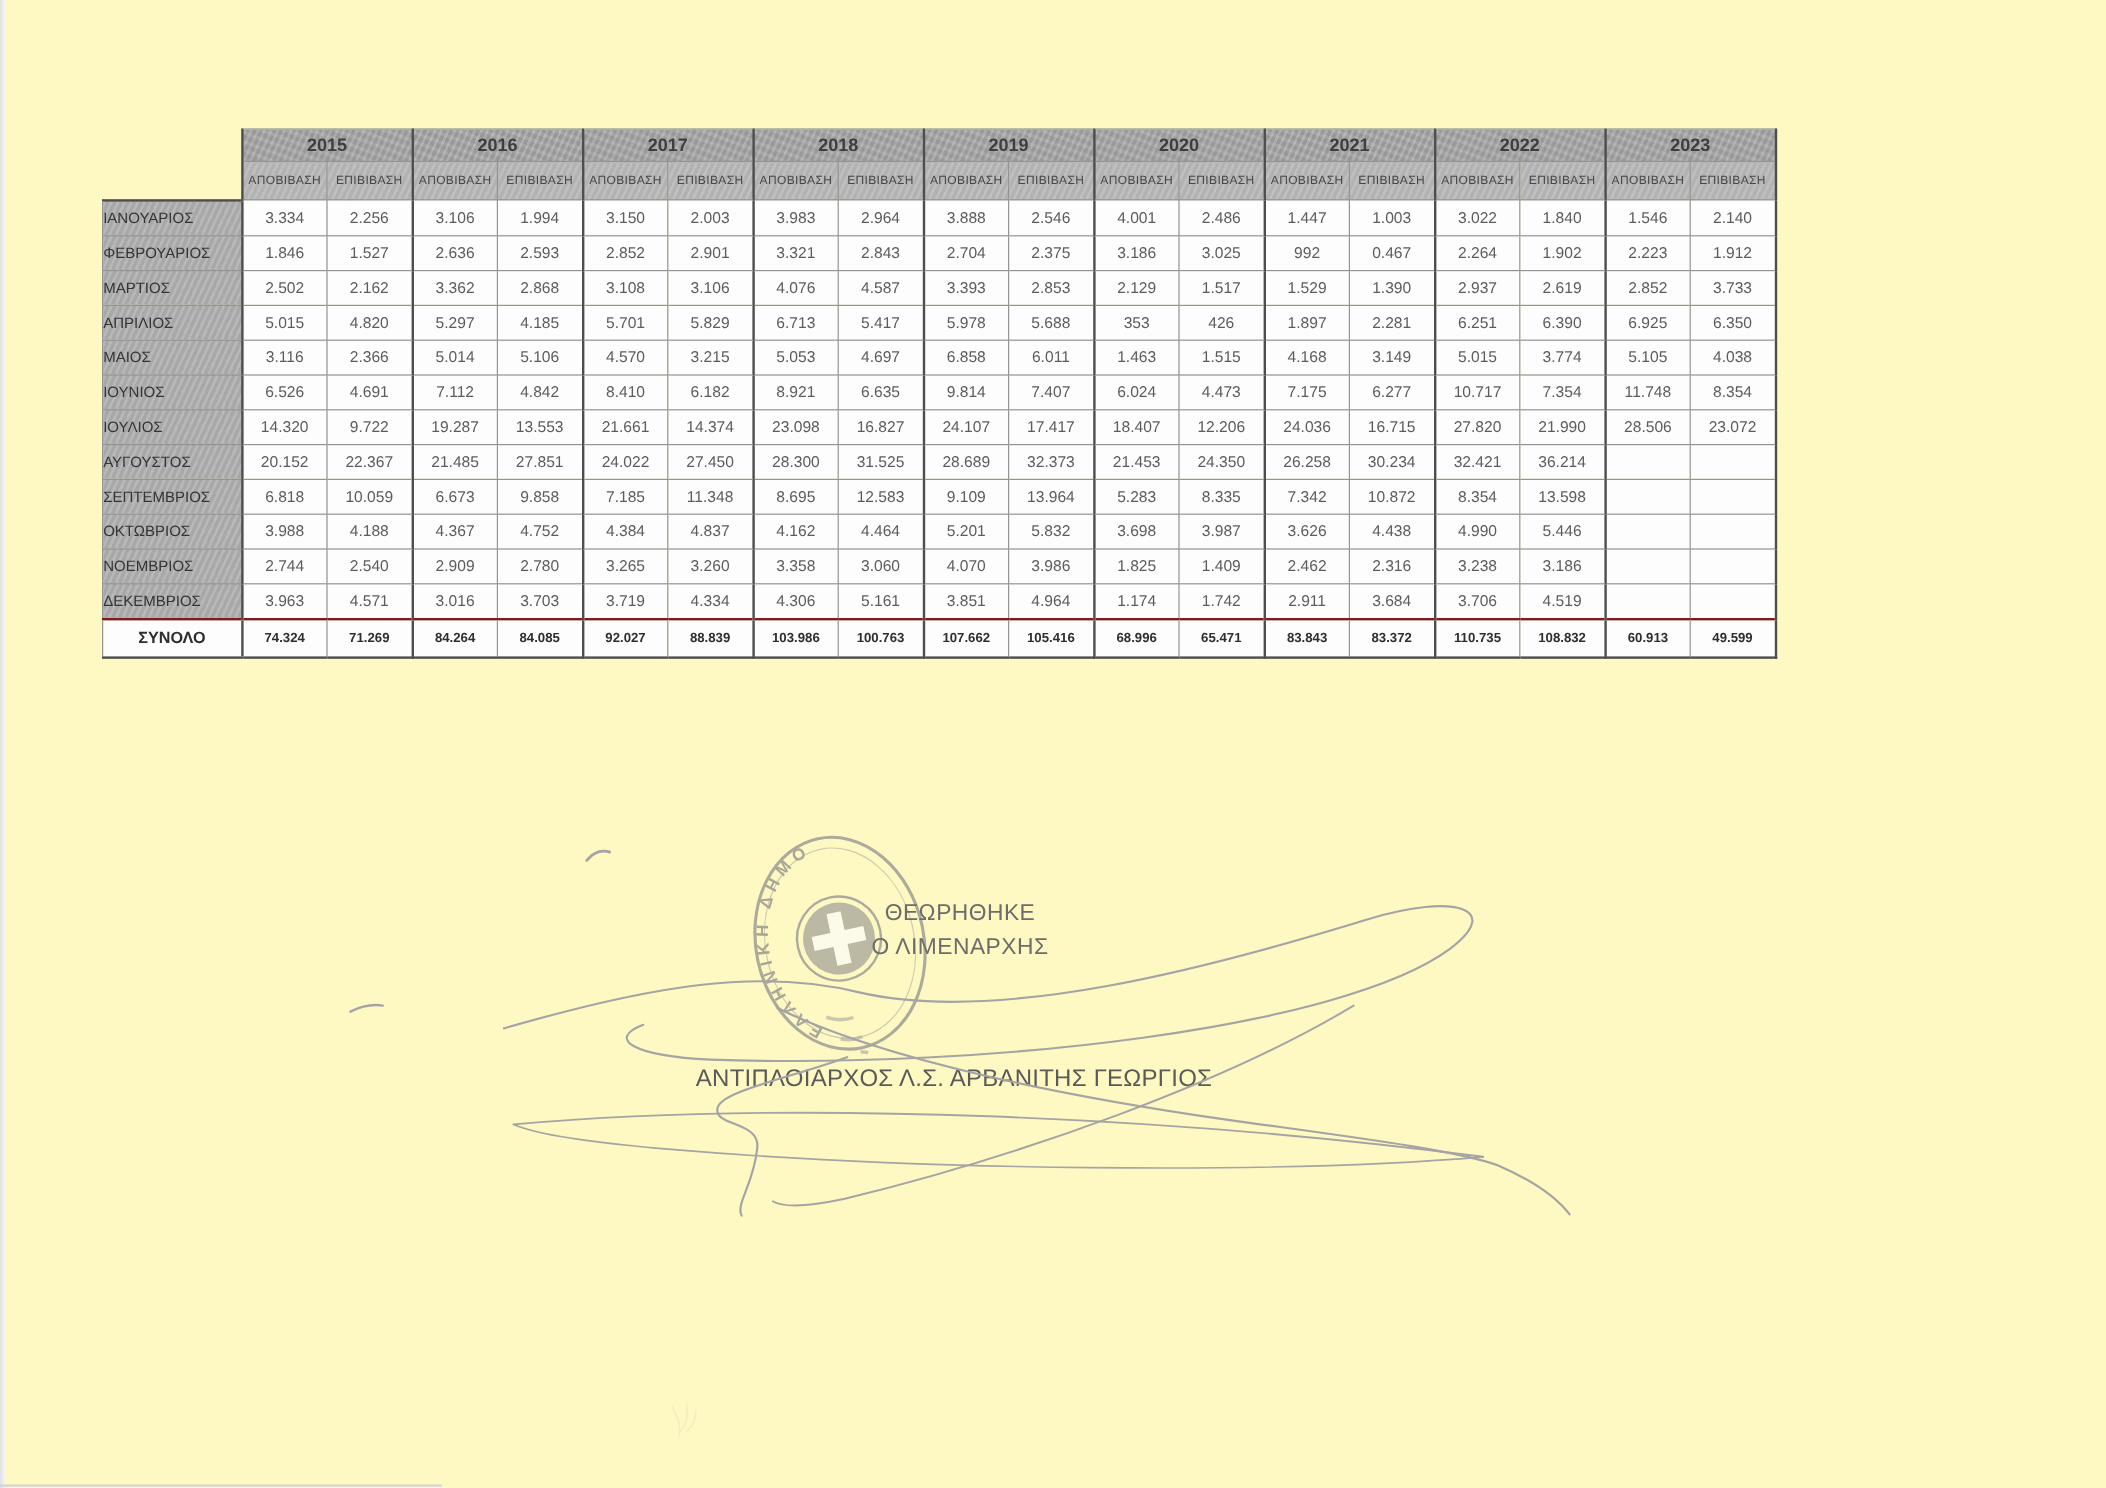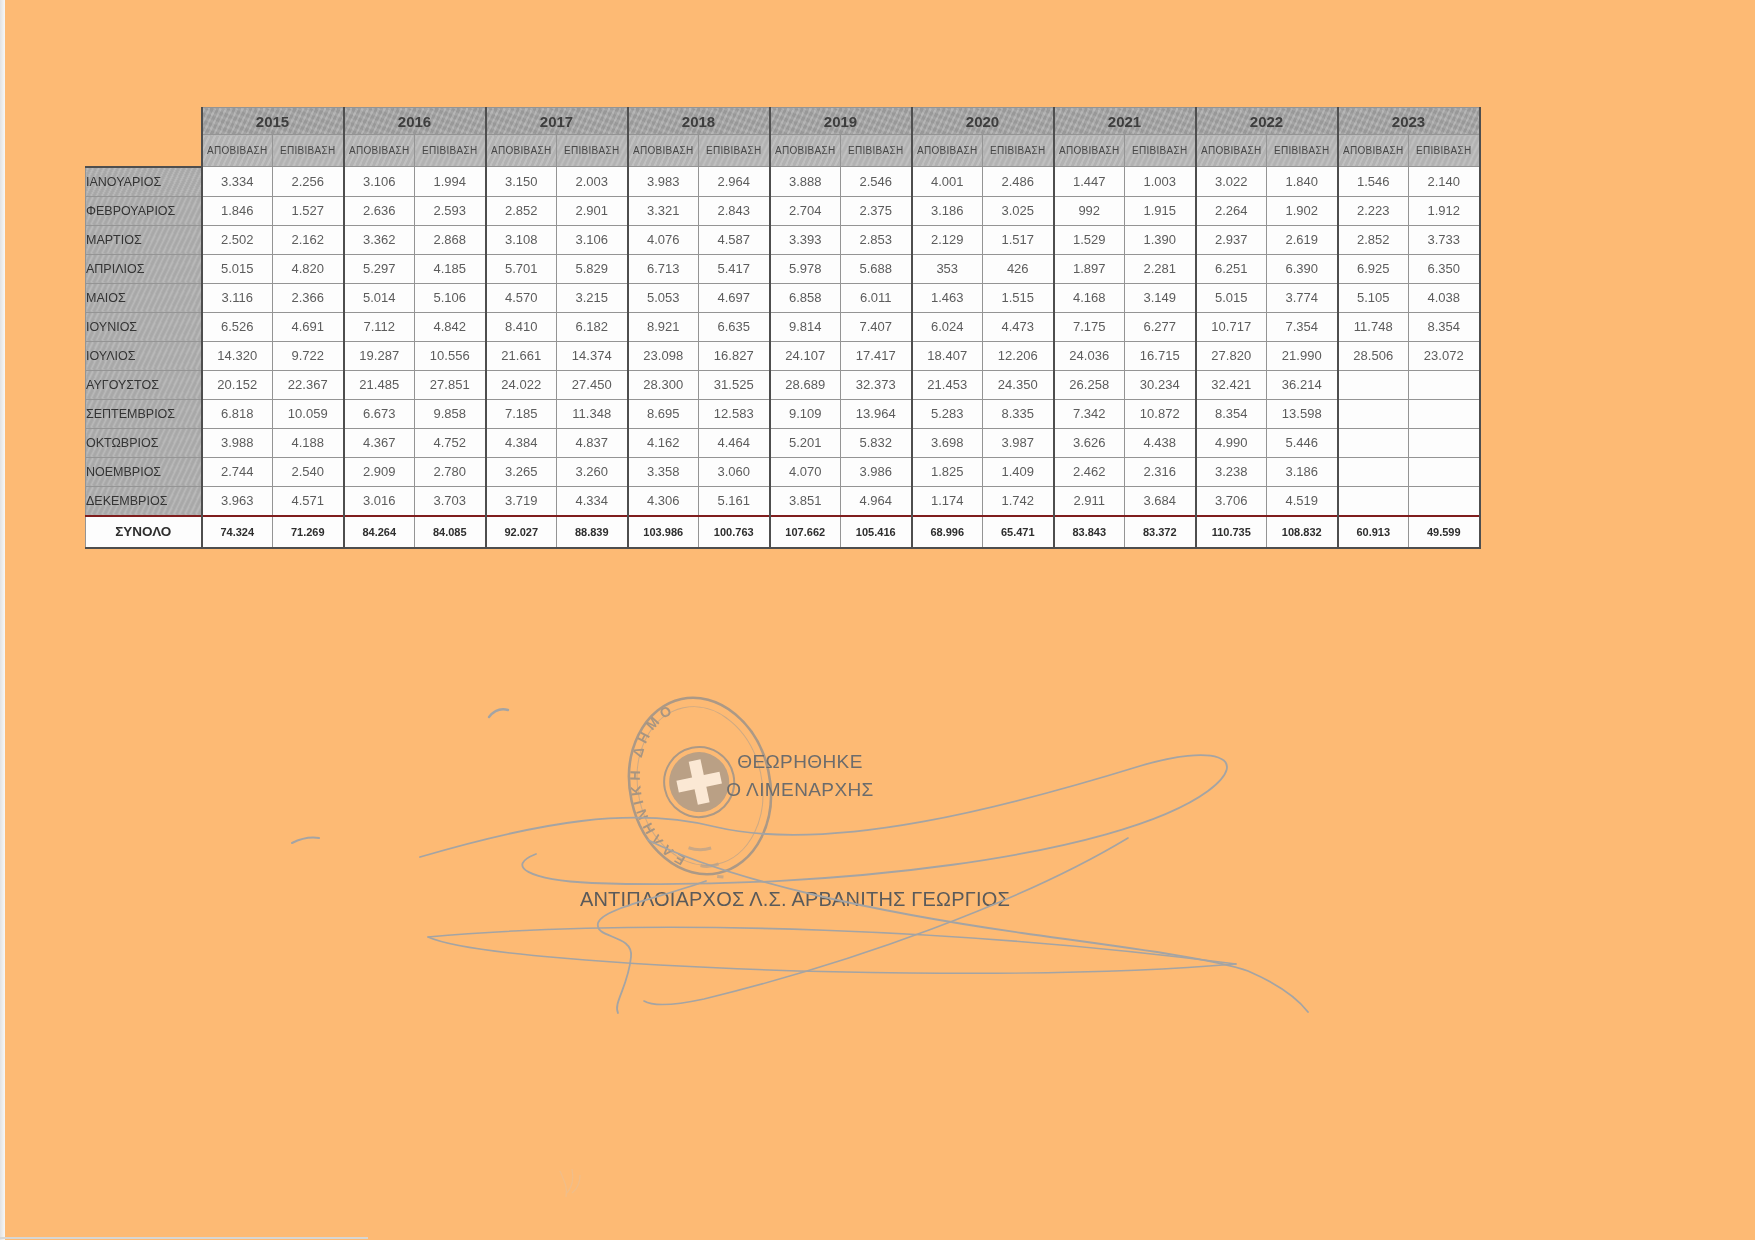--- a/index.html
+++ b/index.html
@@ -1,17 +1,17 @@
 <!DOCTYPE html>
 <html lang="el"><head>
 <meta charset="utf-8">
 <style>
   html,body{margin:0;padding:0;}
   body{width:1755px;height:1240px;background:#ffffff;font-family:"Liberation Sans",sans-serif;overflow:hidden;}
-  .sheet{position:relative;width:1755px;height:1240px;background:#fdba74;}
+  .sheet{position:relative;width:1755px;height:1240px;background:#fef9c3;}
   .edge-strip{position:absolute;left:0;top:0;width:5px;height:100%;
     background:linear-gradient(to right,#e2e2e2,#f7f7f6);}
   .bottom-mark{position:absolute;left:0;bottom:1px;width:368px;height:2px;background:#d6d6d4;}
 
   
   table.stats{position:absolute;left:85px;top:107px;border-collapse:collapse;table-layout:fixed;}
   col.c-month{width:116px;} col.c-data{width:71px;}
   table.stats th,table.stats td{border:1px solid #949494;padding:0;margin:0;}
 
   th.corner{border:none !important;background:transparent !important;}
@@ -141,21 +141,21 @@
           <td class="ge">2.593</td>
           <td class="gs">2.852</td>
           <td class="ge">2.901</td>
           <td class="gs">3.321</td>
           <td class="ge">2.843</td>
           <td class="gs">2.704</td>
           <td class="ge">2.375</td>
           <td class="gs">3.186</td>
           <td class="ge">3.025</td>
           <td class="gs">992</td>
-          <td class="ge">1.915</td>
+          <td class="ge">0.467</td>
           <td class="gs">2.264</td>
           <td class="ge">1.902</td>
           <td class="gs">2.223</td>
           <td class="ge">1.912</td>
         </tr>
         <tr>
           <th class="mo">ΜΑΡΤΙΟΣ</th>
           <td class="gs">2.502</td>
           <td class="ge">2.162</td>
           <td class="gs">3.362</td>
@@ -236,21 +236,21 @@
           <td class="gs">10.717</td>
           <td class="ge">7.354</td>
           <td class="gs">11.748</td>
           <td class="ge">8.354</td>
         </tr>
         <tr>
           <th class="mo">ΙΟΥΛΙΟΣ</th>
           <td class="gs">14.320</td>
           <td class="ge">9.722</td>
           <td class="gs">19.287</td>
-          <td class="ge">10.556</td>
+          <td class="ge">13.553</td>
           <td class="gs">21.661</td>
           <td class="ge">14.374</td>
           <td class="gs">23.098</td>
           <td class="ge">16.827</td>
           <td class="gs">24.107</td>
           <td class="ge">17.417</td>
           <td class="gs">18.407</td>
           <td class="ge">12.206</td>
           <td class="gs">24.036</td>
           <td class="ge">16.715</td>

